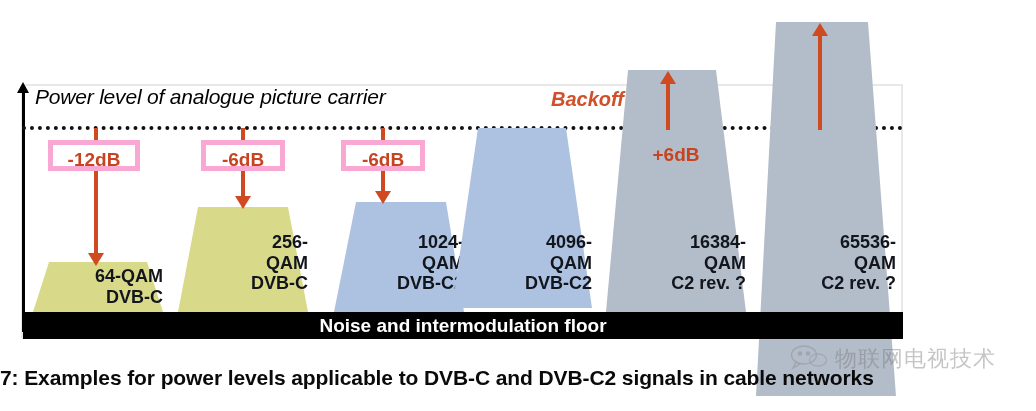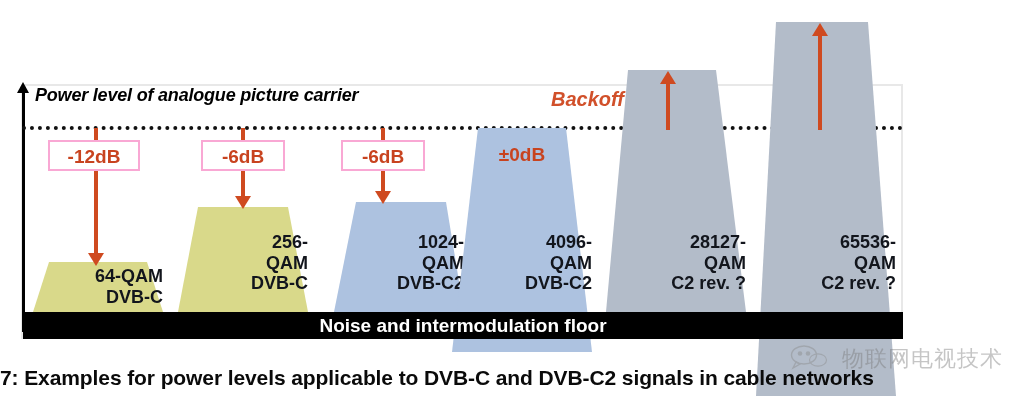--- a/index.html
+++ b/index.html
@@ -48,23 +48,23 @@
     border-left: 6px solid transparent;
     border-right: 6px solid transparent;
     border-bottom: 11px solid #000000;
   }
 
   
   .axis-title {
     position: absolute;
     left: 35px;
     top: 85px;
-    font-size: 18px;
+    font-size: 21px;
     font-style: italic;
-    font-weight: bold;
+    font-weight: normal;
     color: #000000;
     white-space: nowrap;
     letter-spacing: -0.2px;
   }
 
   
   .backoff-label {
     position: absolute;
     left: 543px;
     top: 88px;
@@ -138,21 +138,21 @@
   
   .db-tag {
     position: absolute;
     height: 31px;
     line-height: 29px;
     text-align: center;
     font-size: 19px;
     font-weight: bold;
     color: #c8431f;
     background: #ffffff;
-    border: 2px solid #f9a8d4;
+    border: 5px solid #f9a8d4;
     box-sizing: border-box;
     white-space: nowrap;
   }
   .db-tag.plain {
     background: transparent;
     border: none;
   }
 
   
   .arrow-line {
@@ -188,21 +188,21 @@
     letter-spacing: -0.1px;
   }
 
   
   .watermark {
     position: absolute;
     left: 790px;
     top: 344px;
     display: flex;
     align-items: center;
-    gap: 14px;
+    gap: 7px;
     opacity: 0.42;
   }
   .watermark .wm-icon { display: block; }
   .watermark .wm-text {
     font-size: 22px;
     color: #777777;
     white-space: nowrap;
     letter-spacing: 1px;
   }
 </style>
@@ -256,44 +256,44 @@
       </svg>
     </div>
     <div class="sig-text" style="top:30px;">1024-
 QAM
 DVB-C2</div>
   </div>
   <div class="arrow-line" style="left:381px; top:128px; height:67px;"></div>
   <div class="arrow-head-down" style="left:375px; top:191px;"></div>
   <div class="db-tag" style="left:341px; top:140px; width:84px;">-6dB</div>
 
-  <div class="signal" style="left:452px; width:140px; height:224px; top:128px;">
+  <div class="signal" style="left:452px; width:140px; height:180px; top:128px;">
     <div class="shape">
       <svg viewBox="0 0 140 184" preserveAspectRatio="none">
         <polygon points="26,0 114,0 140,184 0,184" fill="#adc2e0"></polygon>
       </svg>
     </div>
     <div class="sig-text" style="top:104px;">4096-
 QAM
 DVB-C2</div>
   </div>
-  <div class="db-tag plain" style="left:480px; top:140px; width:84px;">±0dB</div>
 
   <div class="signal" style="left:606px; width:140px; height:242px; top:70px;">
     <div class="shape">
       <svg viewBox="0 0 140 242" preserveAspectRatio="none">
         <polygon points="22,0 110,0 140,242 0,242" fill="#b3bcc9"></polygon>
       </svg>
     </div>
-    <div class="sig-text" style="top:162px;">28127-
+    <div class="sig-text" style="top:162px;">16384-
 QAM
 C2 rev. ?</div>
   </div>
   <div class="arrow-line" style="left:666px; top:83px; height:47px;"></div>
   <div class="arrow-head-up" style="left:660px; top:71px;"></div>
+  <div class="db-tag plain" style="left:634px; top:140px; width:84px;">+6dB</div>
 
   <div class="signal" style="left:756px; width:140px; height:374px; top:22px;">
     <div class="shape">
       <svg viewBox="0 0 140 290" preserveAspectRatio="none">
         <polygon points="20,0 112,0 140,290 0,290" fill="#b3bcc9"></polygon>
       </svg>
     </div>
     <div class="sig-text" style="top:210px;">65536-
 QAM
 C2 rev. ?</div>

